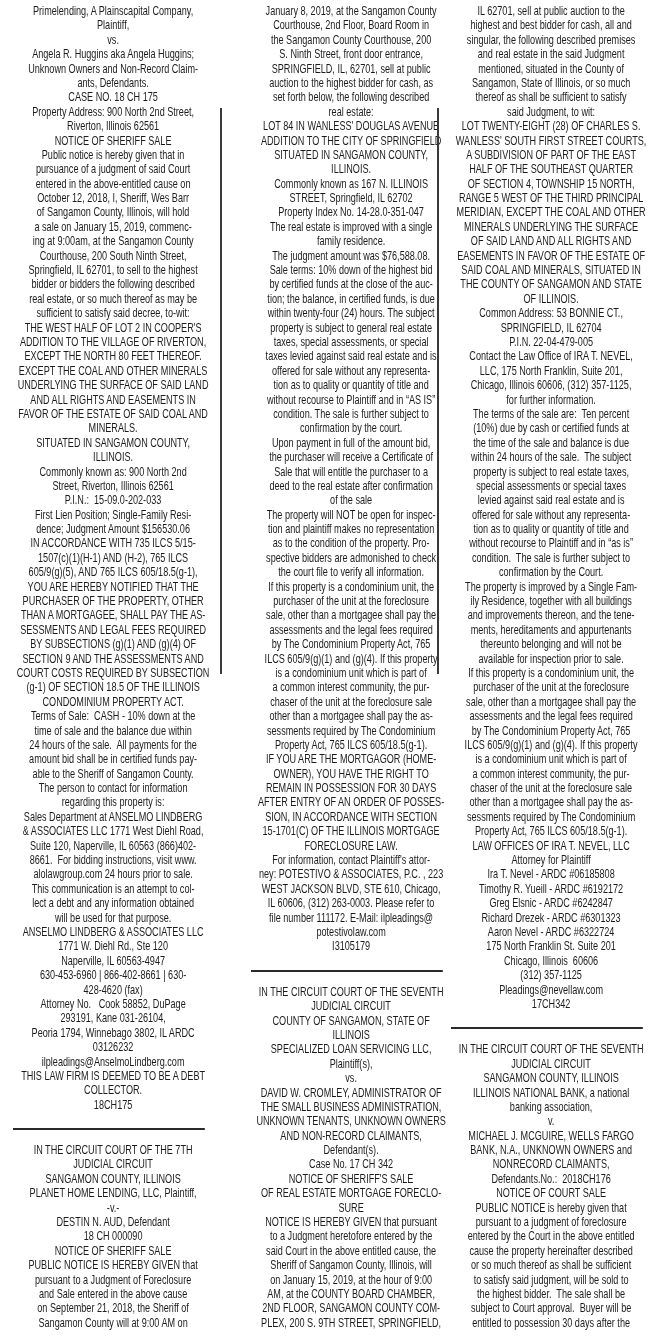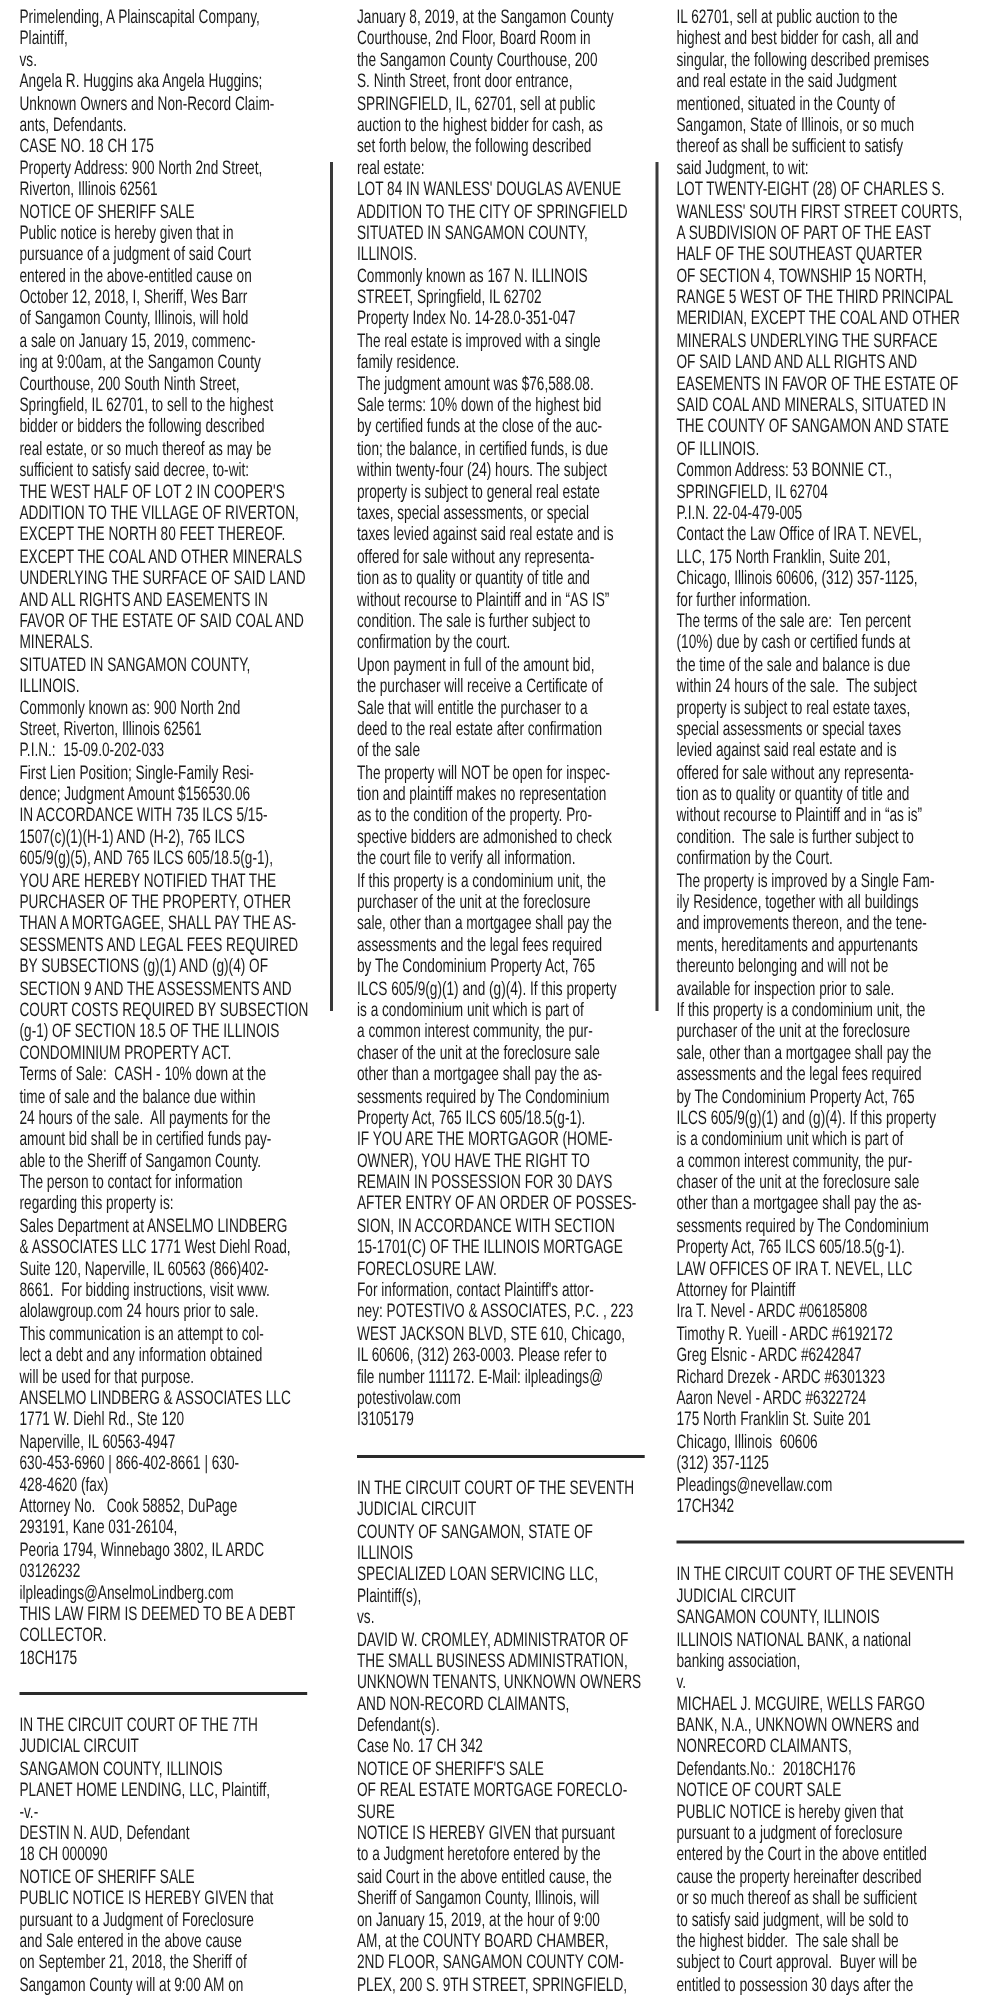--- a/index.html
+++ b/index.html
@@ -3,28 +3,28 @@
 <meta charset="utf-8">
 <style>
   html, body { margin: 0; padding: 0; }
   body {
     width: 658px; height: 1338px;
     background: #ffffff;
     font-family: "Liberation Sans", "DejaVu Sans", sans-serif;
     overflow: hidden;
   }
   .page { position: relative; width: 658px; height: 1338px; background: #ffffff; }
-  .column { position: absolute; top: 4px; width: 218px; }
+  .column { position: absolute; top: 4px; width: 218px; text-align: center; }
   .col-inner {
     width: 286px;
     transform: scaleX(0.70);
     transform-origin: 0 0;
   }
   #column-1 { left: 13px; }
-  #column-2 { left: 238px; }
+  #column-2 { left: 251px; }
   #column-3 { left: 451px; }
   .line {
     font-size: 13px;
     line-height: 14.4px;
     height: 14.4px;
     color: #1c1c1c;
     white-space: pre;
     letter-spacing: 0;
   }
   .notice-divider {

